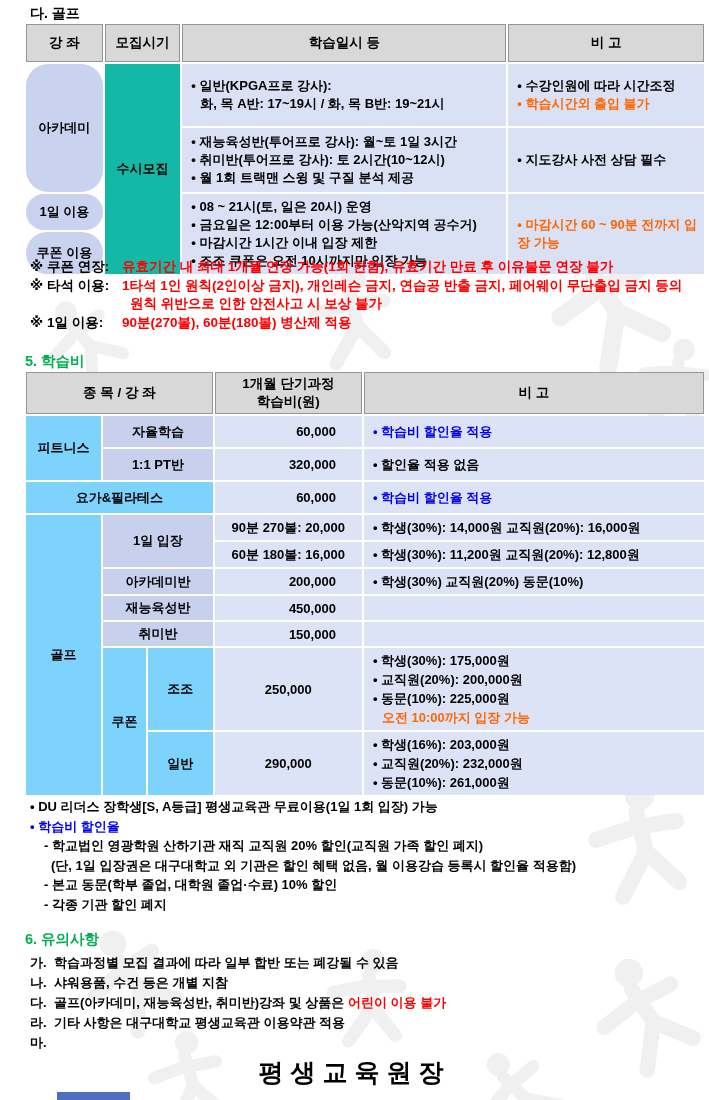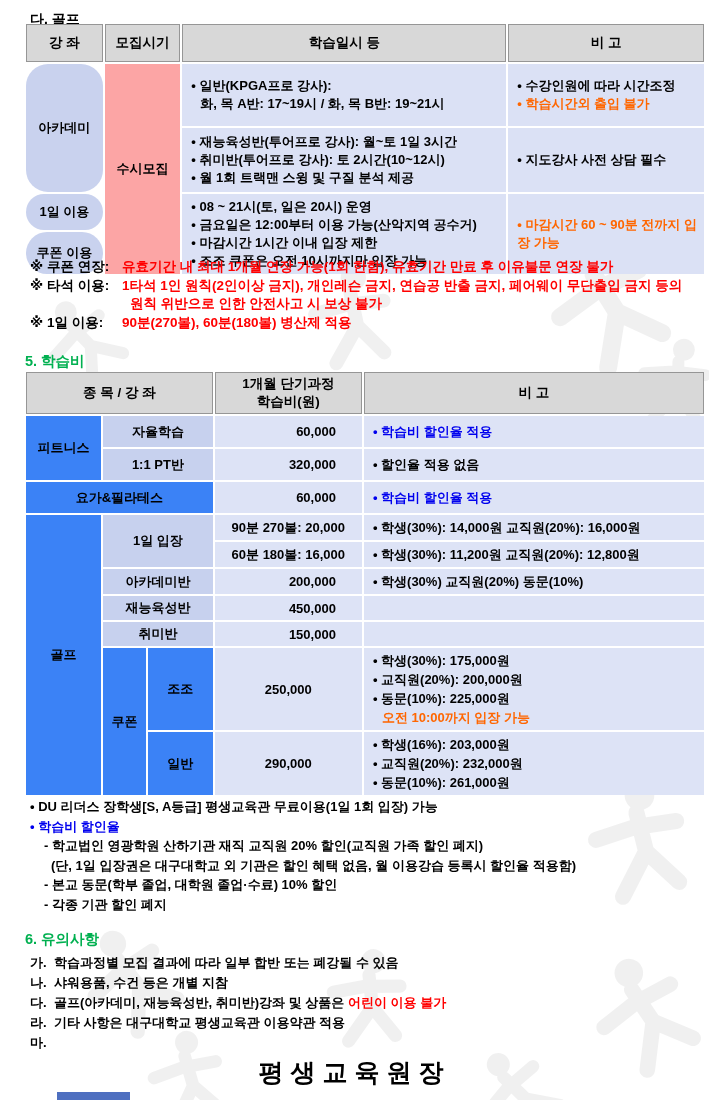--- a/index.html
+++ b/index.html
@@ -11,28 +11,28 @@
   .abs{position:absolute;}
   .wm{position:absolute;color:#000;opacity:0.055;z-index:0;}
   .doc{position:absolute;inset:0;z-index:1;}
   table{border-collapse:separate;border-spacing:2px;table-layout:fixed;}
   th{background:#d8d8d8;border:1px solid #969696;font-size:13.5px;text-align:center;
      vertical-align:middle;font-weight:bold;padding:2px;}
   td{vertical-align:middle;font-size:13px;padding:0;}
   
   .t1{width:682px;}
   .lab{background:#c9d2ee;text-align:center;border-radius:22px;}
-  .lab2{background:#fca5a5;text-align:center;margin-left:32px;}
+  .lab2{background:#14b8a6;text-align:center;margin-left:32px;}
   .cnt{background:#dbe1f5;padding:4px 4px 4px 9px;}
   .cnt .ln{line-height:18px;white-space:nowrap;}
   .cnt .ln.indent{padding-left:9px;}
   .note{background:#dbe1f5;padding:4px 4px 4px 9px;line-height:18px;}
   
   .t2{width:682px;}
-  .grp{background:#3b82f6;text-align:center;}
+  .grp{background:#7dd3fc;text-align:center;}
   .sub{background:#c7d1ee;text-align:center;}
   .price{background:#dde3f6;text-align:right;padding-right:26px;font-weight:normal;
          font-family:"Liberation Sans","DejaVu Sans",sans-serif;font-weight:bold;}
   .pricec{background:#dde3f6;text-align:center;}
   .fnote{background:#dde3f6;padding:3px 4px 3px 9px;line-height:19px;}
   .fnote .ln{line-height:19px;white-space:nowrap;}
   .blue{color:#0000ee;}
   .red{color:#ff0000;}
   .orange{color:#ff6600;}
   .green{color:#00b050;}
@@ -87,21 +87,21 @@
       <path d="M32 27 L44 54 L33 90 M44 54 L72 72 M32 38 L6 52 M32 38 L62 28" stroke="currentColor" stroke-width="12" stroke-linecap="round" fill="none"></path>
     </svg>
   <svg class="wm" style="left:470px;top:1040px;transform:rotate(-22deg);" width="120" height="105" viewBox="0 0 100 100">
       <circle cx="32" cy="14" r="11" fill="currentColor"></circle>
       <path d="M32 27 L44 54 L33 90 M44 54 L72 72 M32 38 L6 52 M32 38 L62 28" stroke="currentColor" stroke-width="12" stroke-linecap="round" fill="none"></path>
     </svg>
 </div>
 
 <div class="doc">
 
-  <div class="abs" style="left:30px;top:11px;font-size:14px;">다. 골프</div>
+  <div class="abs" style="left:30px;top:5px;font-size:14px;">다. 골프</div>
 
   <table class="t1 abs" style="left:24px;top:22px;">
     <colgroup>
         <col style="width:76px">
         <col style="width:75px">
         <col style="width:321px">
         <col style="width:194px">
       </colgroup>
     <tbody>
         <tr>

